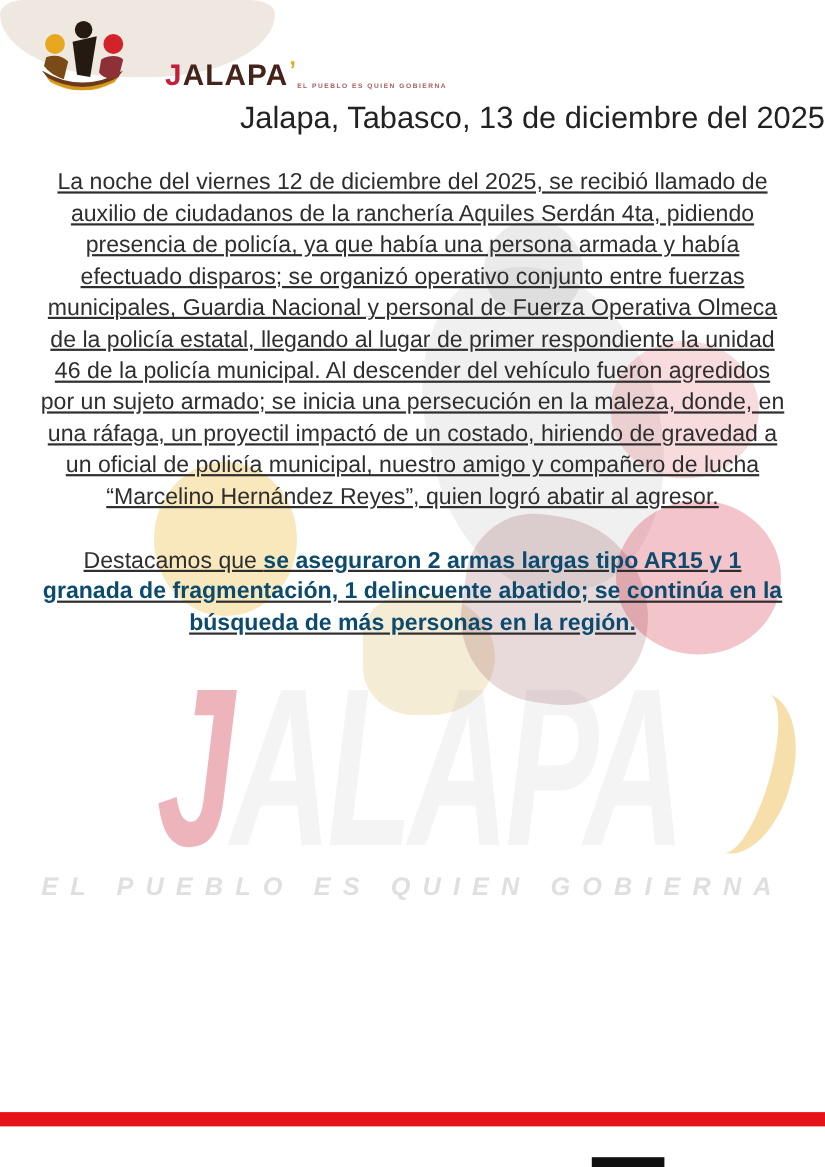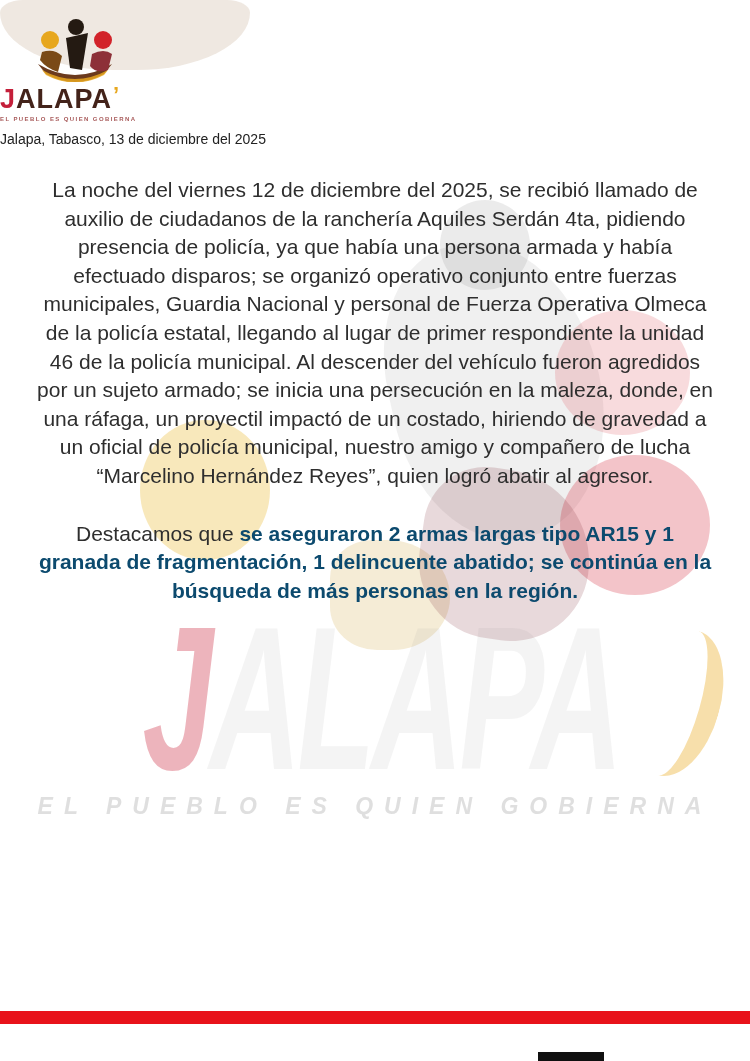--- a/index.html
+++ b/index.html
@@ -35,33 +35,33 @@
     border-right:20px solid rgba(233,171,34,.38);
     border-radius:50%;transform:rotate(16deg);
   }
   .wm-slogan{
     position:absolute;left:0;top:793px;width:100%;
     text-align:center;font-weight:700;font-size:23px;
     letter-spacing:11px;color:rgba(150,150,150,.30);white-space:nowrap;
   }
   
   .content{position:relative;z-index:1;}
-  .logo{display:flex;flex-direction:column;align-items:flex-start;padding-top:18px;}
+  .logo{display:flex;flex-direction:row;align-items:flex-end;padding-top:18px;}
   .logo svg{display:block;}
   .logo-text{font-weight:800;font-size:27px;letter-spacing:1px;line-height:1;margin-top:2px;}
   .logo-text .lj{color:#c41f3a;}
   .logo-text .lrest{color:#43231a;}
   .logo-text .laccent{color:#e7a71e;font-size:22px;vertical-align:6px;margin-left:1px;font-weight:800;}
   .logo-slogan{font-size:6px;letter-spacing:1.4px;color:#a85a5a;margin-top:3px;font-weight:700;}
   .title{
     margin:14px 0 0;text-align:center;
     font-size:35px;font-weight:800;letter-spacing:.5px;color:#141414;
   }
-  .dateline{margin-top:9px;text-align:left;font-size:14px;color:#222;}
-  .paras{width:676px;margin:0 auto;text-align:center;}
+  .dateline{margin-top:9px;text-align:right;font-size:28px;color:#222;}
+  .paras{width:676px;margin:0 auto;text-align:center;text-decoration:underline;}
   .para{margin:29px 0 0;font-size:21px;line-height:28.6px;color:#2e2e2e;}
   .para .b{font-weight:700;color:#0c4a6e;}
   
   .footer-stripe{position:absolute;left:0;top:1011px;width:100%;height:13px;z-index:2;}
   .footer-bar{position:absolute;left:538px;bottom:0;width:66px;height:9px;z-index:2;}
 </style>
 </head>
 <body>
 
 <div class="page">

